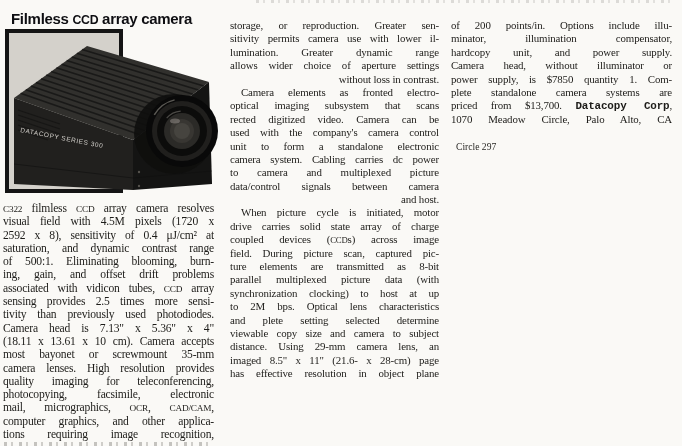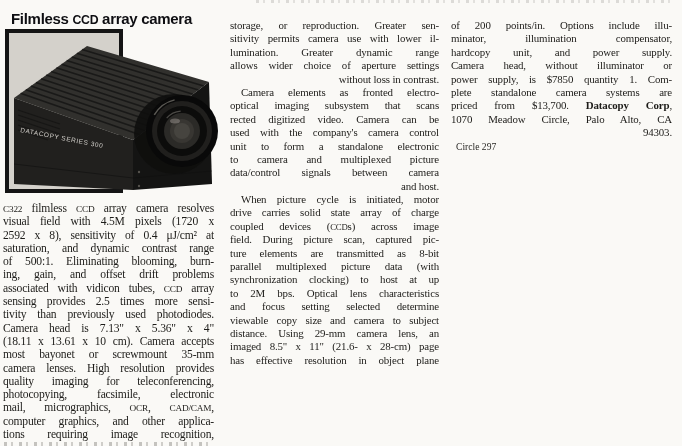--- a/index.html
+++ b/index.html
@@ -22,21 +22,21 @@
   .small-col{font-size:10.9px; line-height:13.4px; letter-spacing:-0.15px;}
   .small-col .line{height:13.4px;}
   #mid{left:230px; top:19px; width:209px;}
   #right{left:451px; top:19px; width:221px;}
   .line{overflow:hidden; text-align:justify;}
   .line::after{content:""; display:inline-block; width:100%; height:0;}
   .line.last{text-align:right;}
   .line.last::after{content:none;}
   .line.indent{text-indent:11px;}
   .sc{font-size:0.8em;}
-  b{font-weight:700;}
+  b{font-weight:700;font-family:Liberation Mono, monospace;}
   .circle-note{
     position:absolute; left:456px; top:141px;
     font-size:9.6px; letter-spacing:0; color:#2a2926;
   }
   .remnant{
     position:absolute;
     background:repeating-linear-gradient(90deg,#8f8d88 0 3px,transparent 3px 7px,#a5a39e 7px 9px,transparent 9px 15px);
   }
   .remnant.bottom{left:4px; top:442px; width:206px; height:4px; opacity:.5;}
   .remnant.top{left:256px; top:0; width:420px; height:3px; opacity:.28;}
@@ -105,46 +105,46 @@
       <div class="line">storage, or reproduction. Greater sen-</div>
       <div class="line">sitivity permits camera use with lower il-</div>
       <div class="line">lumination. Greater dynamic range</div>
       <div class="line">allows wider choice of aperture settings</div>
       <div class="line last">without loss in contrast.</div>
       <div class="line indent">Camera elements as fronted electro-</div>
       <div class="line">optical imaging subsystem that scans</div>
       <div class="line">rected digitized video. Camera can be</div>
       <div class="line">used with the company's camera control</div>
       <div class="line">unit to form a standalone electronic</div>
+      <div class="line">camera system. Cabling carries dc power</div>
       <div class="line">to camera and multiplexed picture</div>
       <div class="line">data/control signals between camera</div>
       <div class="line last">and host.</div>
       <div class="line indent">When picture cycle is initiated, motor</div>
       <div class="line">drive carries solid state array of charge</div>
       <div class="line">coupled devices (<span class="sc">CCD</span>s) across image</div>
       <div class="line">field. During picture scan, captured pic-</div>
       <div class="line">ture elements are transmitted as 8-bit</div>
       <div class="line">parallel multiplexed picture data (with</div>
       <div class="line">synchronization clocking) to host at up</div>
       <div class="line">to 2M bps. Optical lens characteristics</div>
-      <div class="line">and focus setting selected determine</div>
+      <div class="line">and plete setting selected determine</div>
       <div class="line">viewable copy size and camera to subject</div>
       <div class="line">distance. Using 29-mm camera lens, an</div>
       <div class="line">imaged 8.5" x 11" (21.6- x 28-cm) page</div>
       <div class="line">has effective resolution in object plane</div>
     </div>
   <div class="col small-col" id="right">
       <div class="line">of 200 points/in. Options include illu-</div>
       <div class="line">minator, illumination compensator,</div>
       <div class="line">hardcopy unit, and power supply.</div>
       <div class="line">Camera head, without illuminator or</div>
       <div class="line">power supply, is $7850 quantity 1. Com-</div>
       <div class="line">plete standalone camera systems are</div>
       <div class="line">priced from $13,700. <b>Datacopy Corp</b>,</div>
       <div class="line">1070 Meadow Circle, Palo Alto, CA</div>
-      <div class="line last">94303.</div>
     </div>
 
   <div class="circle-note">Circle 297</div>
 
   <div class="remnant bottom"></div>
 
 </div>
 
 </body></html>

